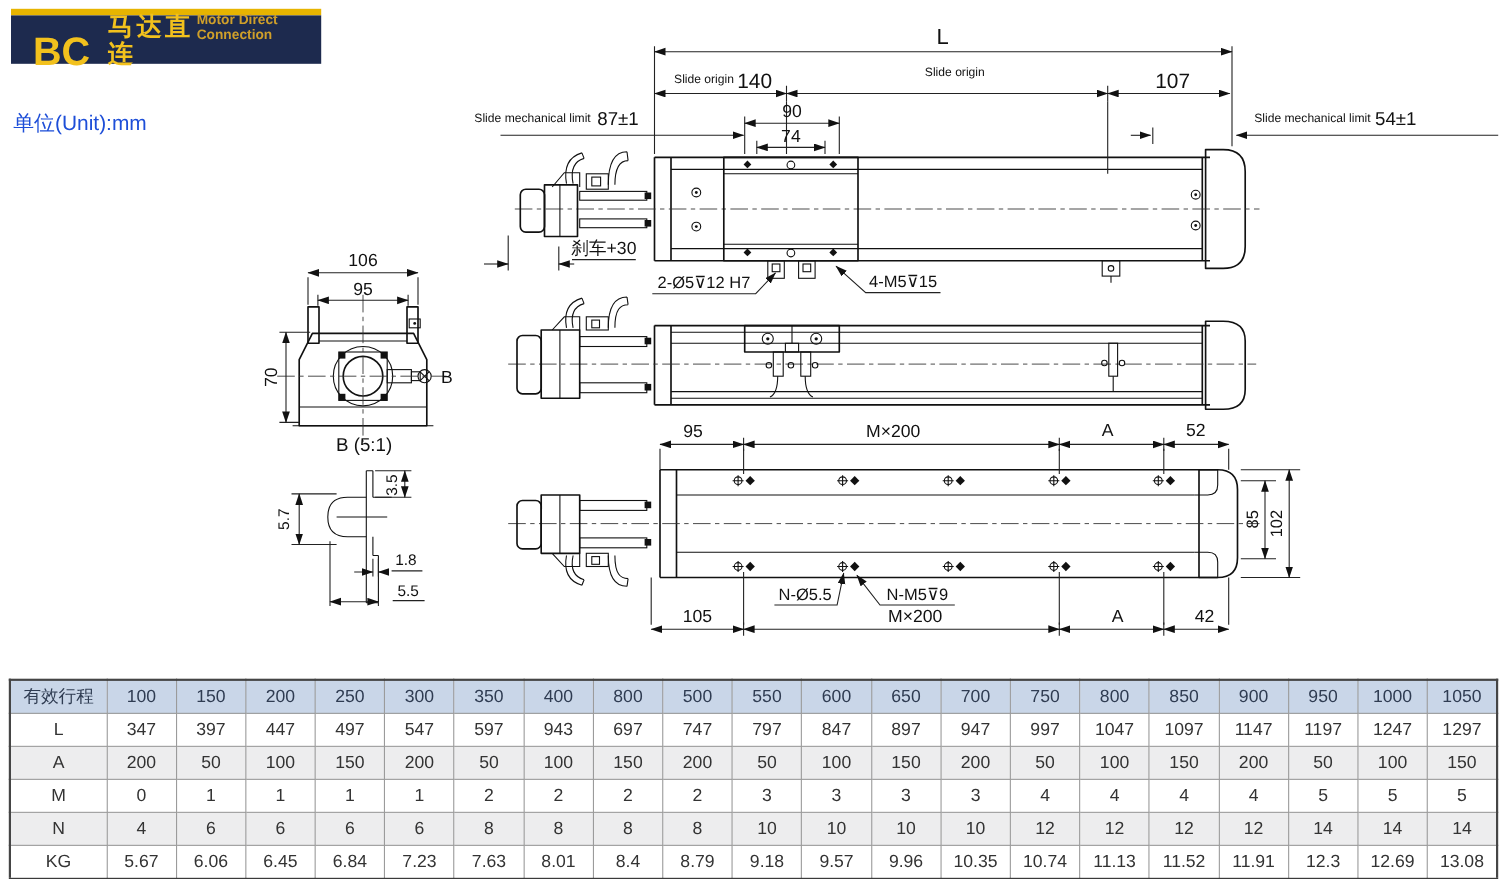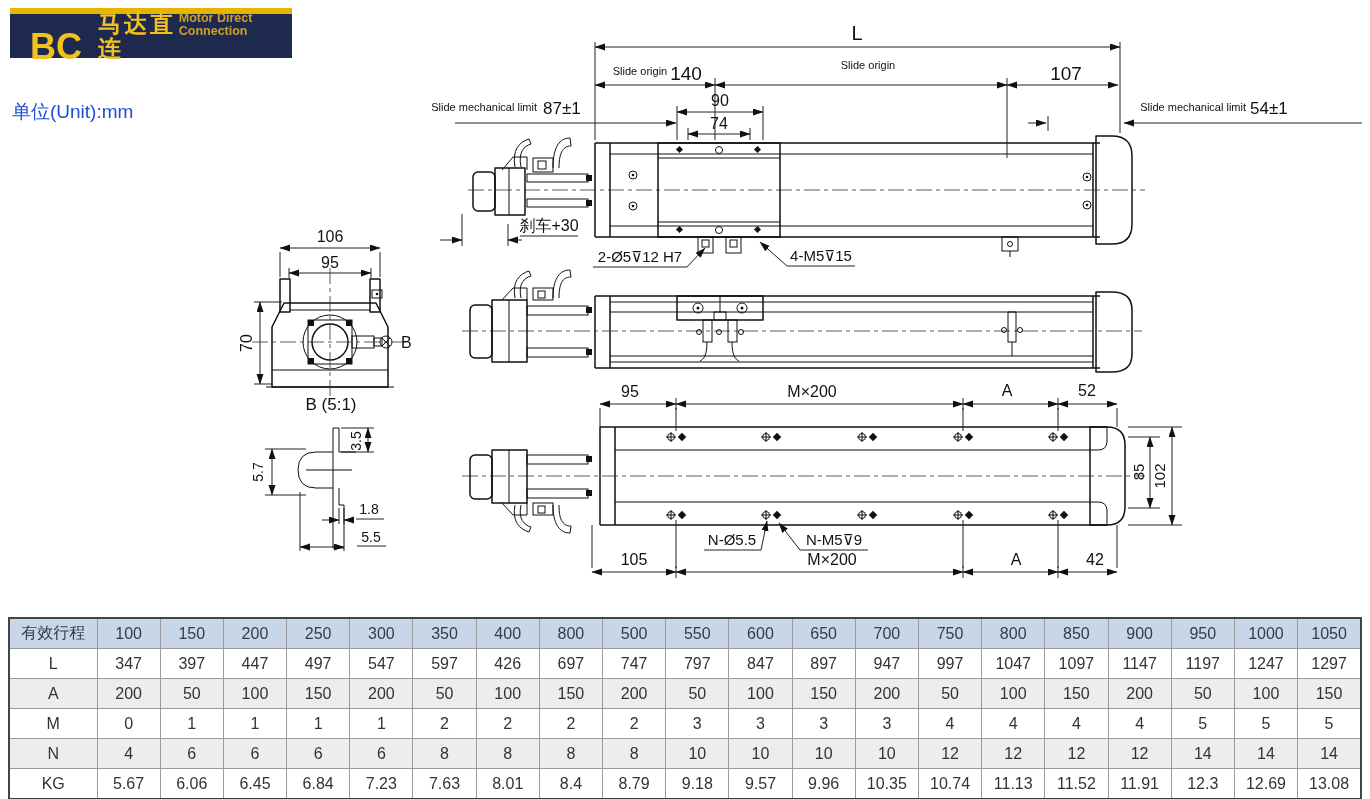--- a/index.html
+++ b/index.html
@@ -360,21 +360,21 @@
             <td>1050</td>
           </tr>
           <tr>
             <td>L</td>
             <td>347</td>
             <td>397</td>
             <td>447</td>
             <td>497</td>
             <td>547</td>
             <td>597</td>
-            <td>426</td>
+            <td>943</td>
             <td>697</td>
             <td>747</td>
             <td>797</td>
             <td>847</td>
             <td>897</td>
             <td>947</td>
             <td>997</td>
             <td>1047</td>
             <td>1097</td>
             <td>1147</td>

